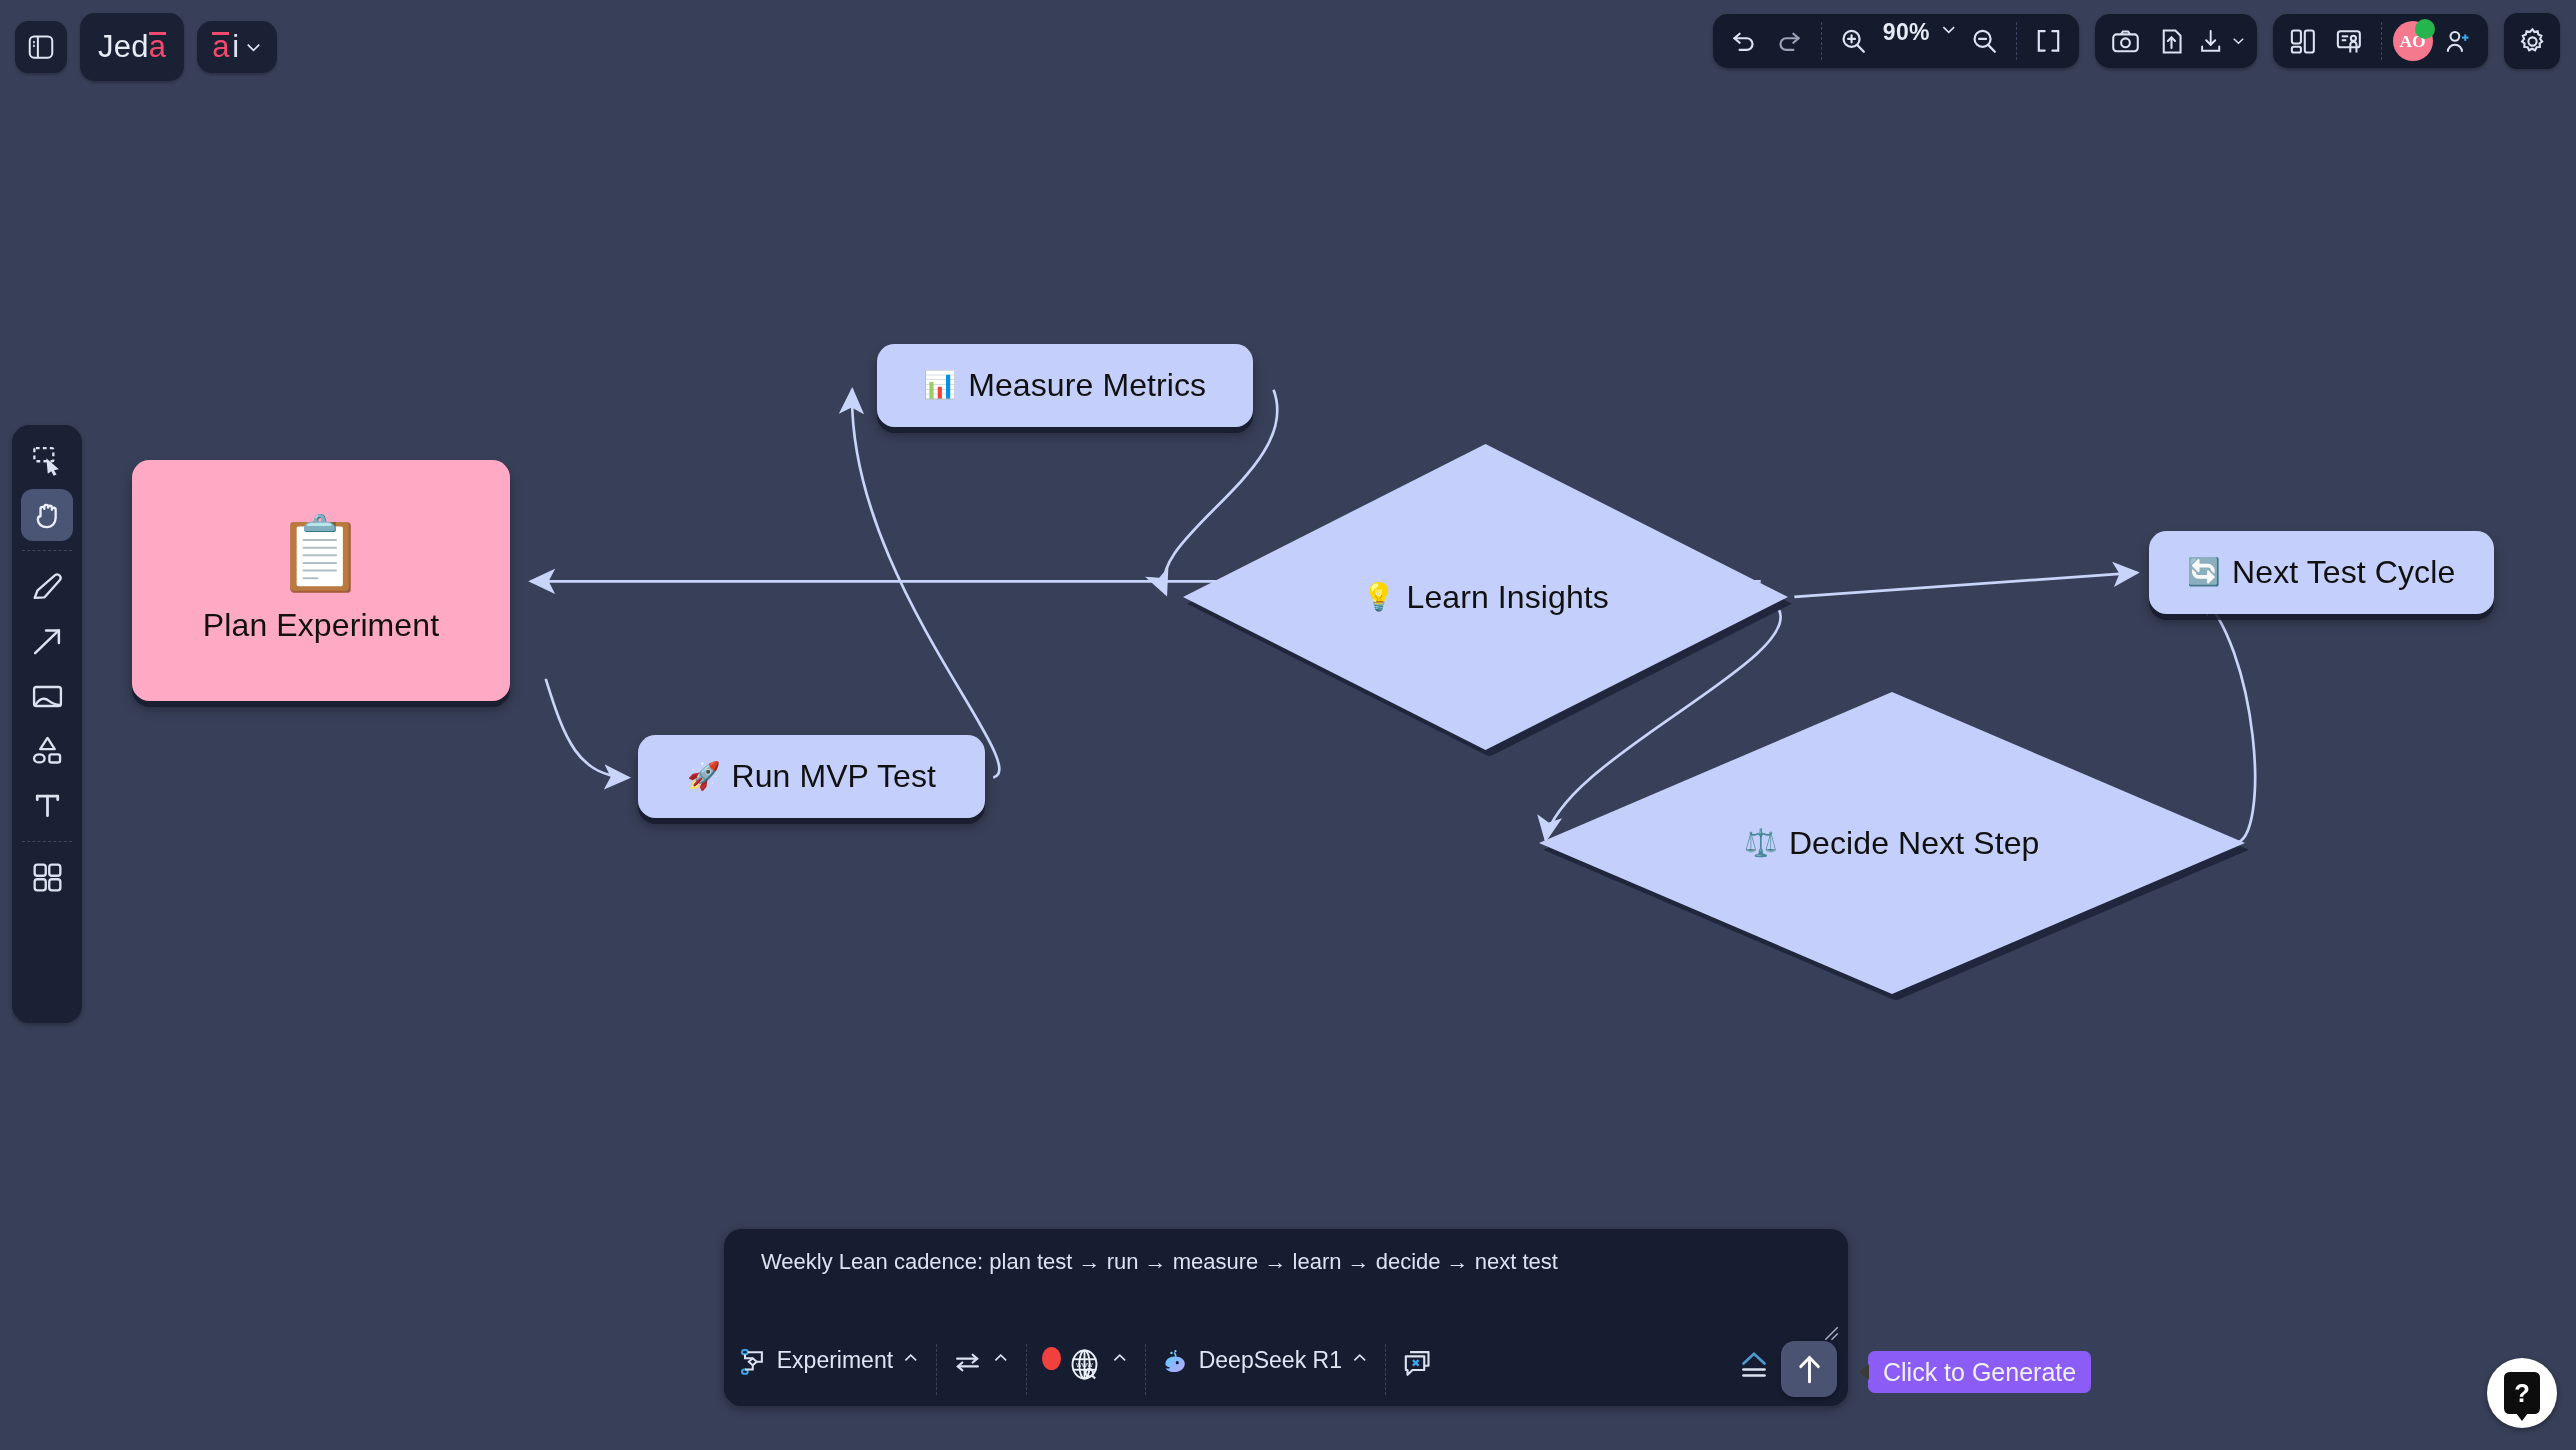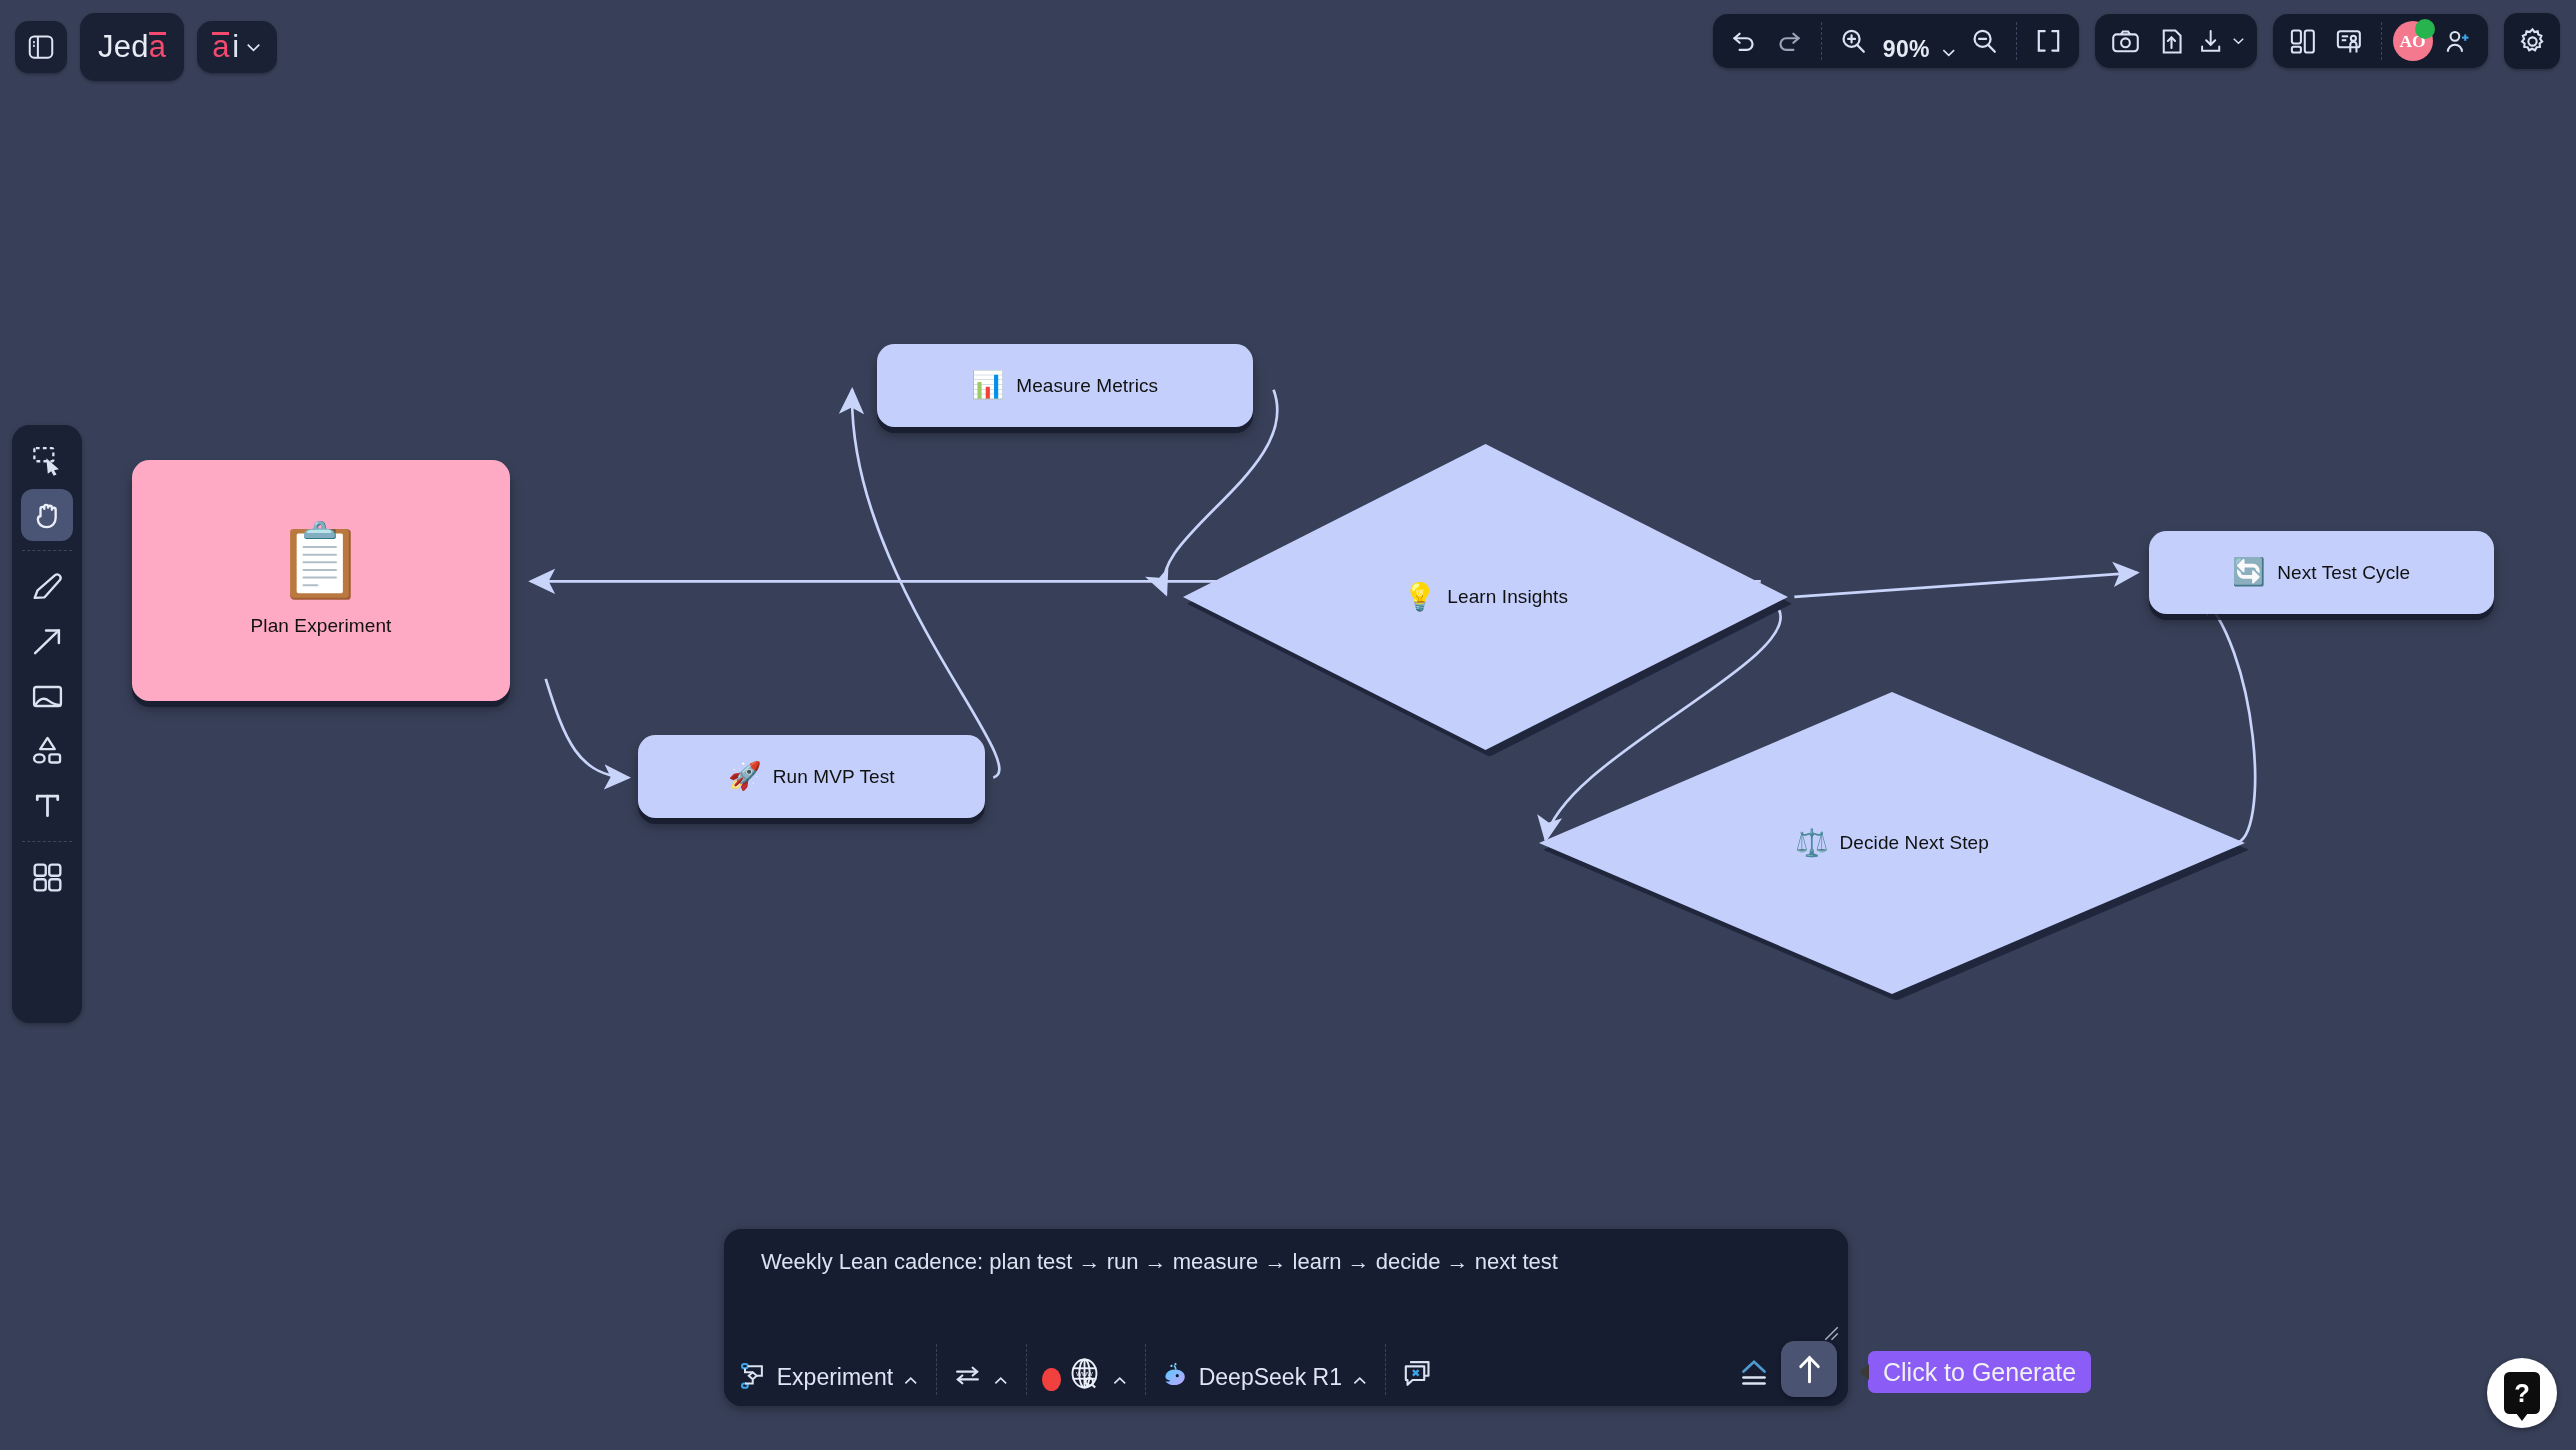--- a/index.html
+++ b/index.html
@@ -72,21 +72,21 @@
   
   .canvas { position: absolute; inset: 0; }
   svg.edges { position: absolute; left: 0; top: 0; width: 2576px; height: 1451px; pointer-events: none; }
 
   .node { position: absolute; }
   .node-rect {
     border-radius: 17.5px; display: flex; align-items: center; justify-content: center;
     box-shadow: 0 6px 0 rgba(22,27,45,.82), 0 8px 12px rgba(0,0,0,.35);
     color: #0b0b0b;
   }
-  .node-label { font-size: 19px; color: #111; white-space: nowrap; letter-spacing: 0.1px; }
+  .node-label { font-size: 32px; color: #111; white-space: nowrap; letter-spacing: 0.1px; }
   .node-emoji { font-size: 27px; margin-right: 10.8px; line-height: 1; }
 
   .diamond-wrap { position: relative; }
   .diamond-shape {
     position: absolute; inset: 0; background: #c4d0fb;
     clip-path: polygon(50% 0, 100% 50%, 50% 100%, 0 50%);
     box-shadow: 0 0 0 rgba(0,0,0,0);
   }
   .diamond-shadow {
     position: absolute; inset: 0; background: #20263c;
@@ -104,21 +104,21 @@
   }
   .prompt-text {
     position: absolute; left: 12px; top: 19px; right: 20px;
     font-size: 22px; color: #dbe2f0; line-height: 1.3; margin-left: 25px;
   }
   .resize-grip { position: absolute; right: 9.4px; bottom: 65px; width: 15px; height: 15px; }
   .prompt-controls {
     position: absolute; left: 6.7px; right: 6.7px; bottom: 0; height: 74px;
     display: flex; align-items: center; gap: 0;
   }
-  .ctrl { display: flex; align-items: flex-end; gap: 6.7px; padding: 0 9.4px; height: 44px; }
+  .ctrl { display: flex; align-items: flex-start; gap: 6.7px; padding: 0 9.4px; height: 44px; }
   .ctrl-label { font-size: 23px; color: #dfe5f2; white-space: nowrap; }
   .dsep { width: 0; border-left: 1.3px dashed #39425c; height: 51px; margin: 0 5.4px; }
   .spacer { flex: 1; }
   .send-btn {
     width: 56px; height: 56px; border-radius: 13.4px; background: #4a5372;
     display: flex; align-items: center; justify-content: center; margin-right: 4px;
     box-shadow: 0 1.3px 4px rgba(0,0,0,.3);
   }
   .tooltip {
     position: absolute; left: 1868px; top: 1351px; height: 42px;

